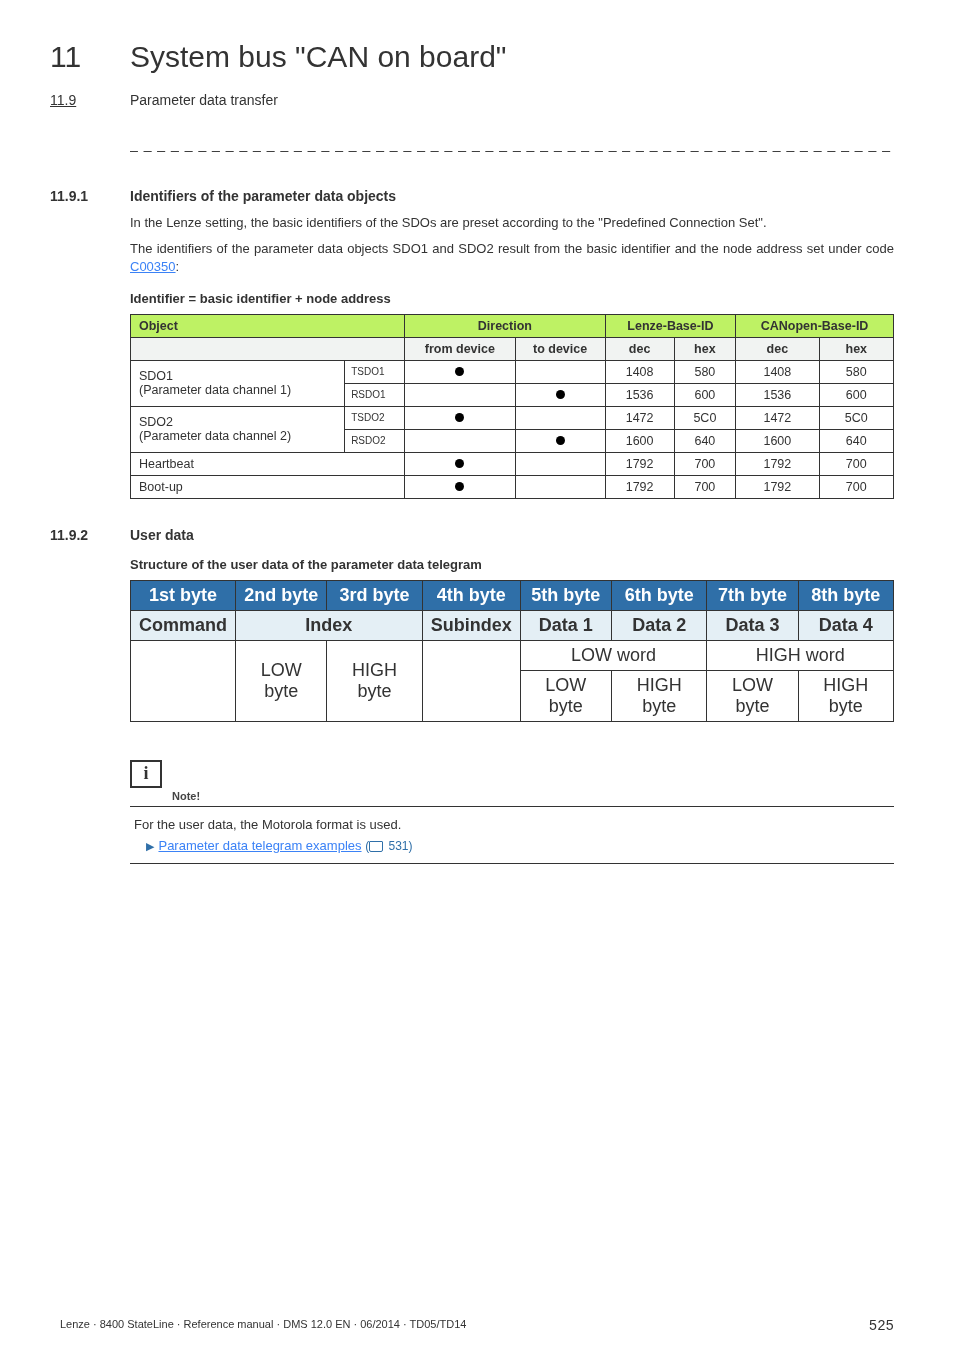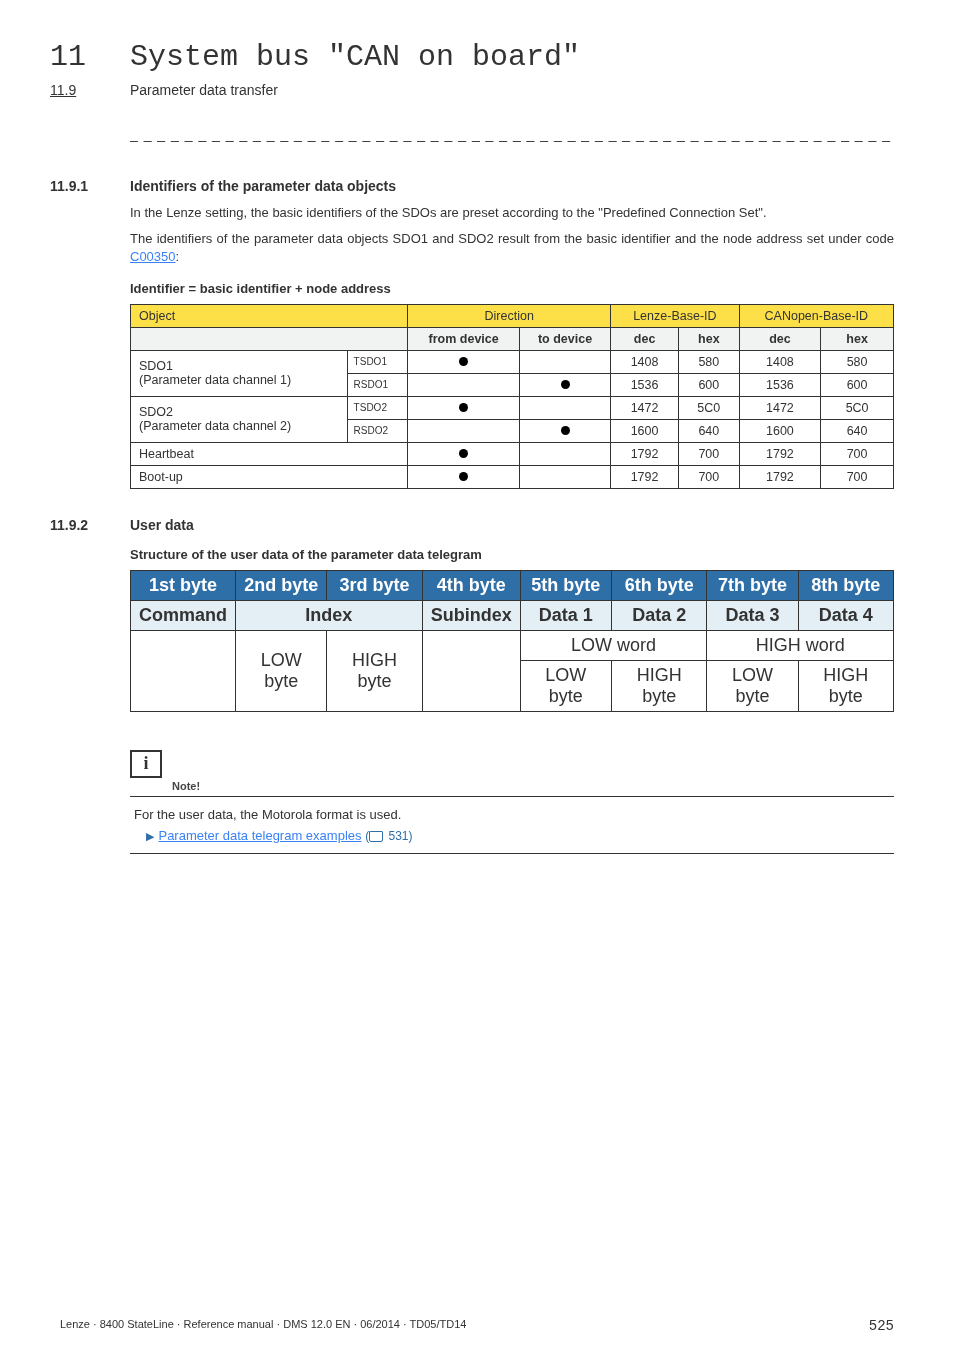--- a/index.html
+++ b/index.html
@@ -15,22 +15,21 @@
   }
   .page {
     padding: 40px 60px 40px 130px;
     box-sizing: border-box;
     position: relative;
     height: 100%;
   }
   .chapter-line {
     display: flex;
     align-items: flex-start;
-    margin-bottom: 8px;
-    font-family: Liberation Mono, monospace;
+    margin-bottom: 18px;
   }
   .chapter-num {
     font-size: 30px;
     font-weight: 400;
     width: 80px;
     margin-left: -80px;
   }
   .chapter-title {
     font-size: 30px;
     font-weight: 400;
@@ -94,22 +93,22 @@
     width: 100%;
     font-size: 12.5px;
     margin-bottom: 28px;
   }
   table.t1 th, table.t1 td {
     border: 1px solid #333;
     padding: 4px 8px;
     vertical-align: middle;
   }
   table.t1 .hdr {
-    background: #fde047;
-    font-weight: 400;
+    background: #bef264;
+    font-weight: 700;
     text-align: left;
   }
   table.t1 .subhdr {
     background: #f1f3f2;
     font-weight: 700;
     text-align: center;
   }
   table.t1 .center { text-align: center; }
   .dot {
     display:inline-block; width:9px; height:9px; background:#000; border-radius:50%;

